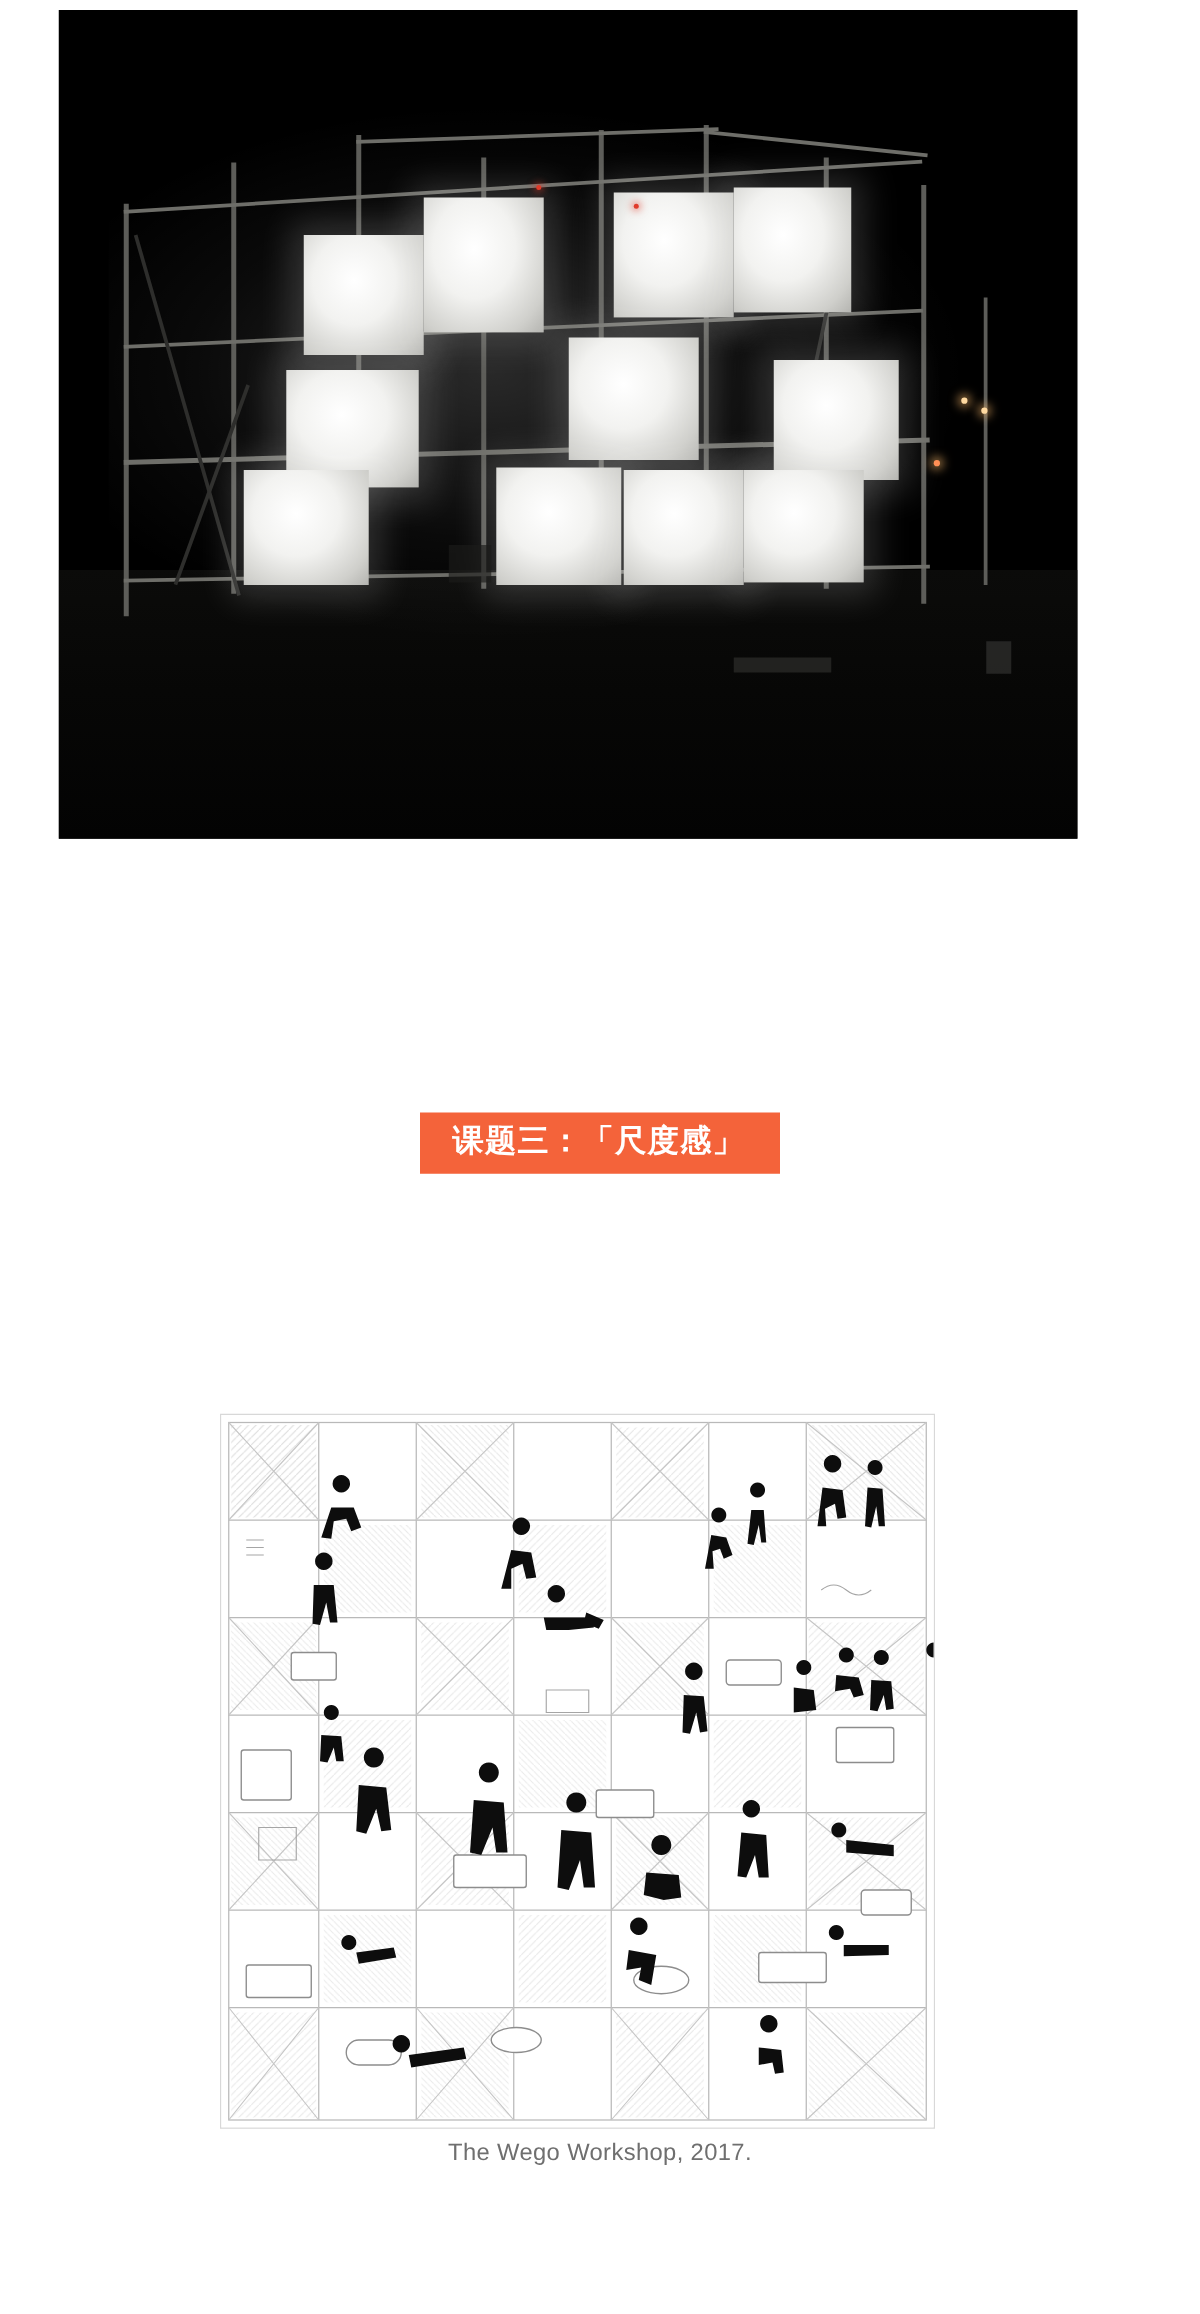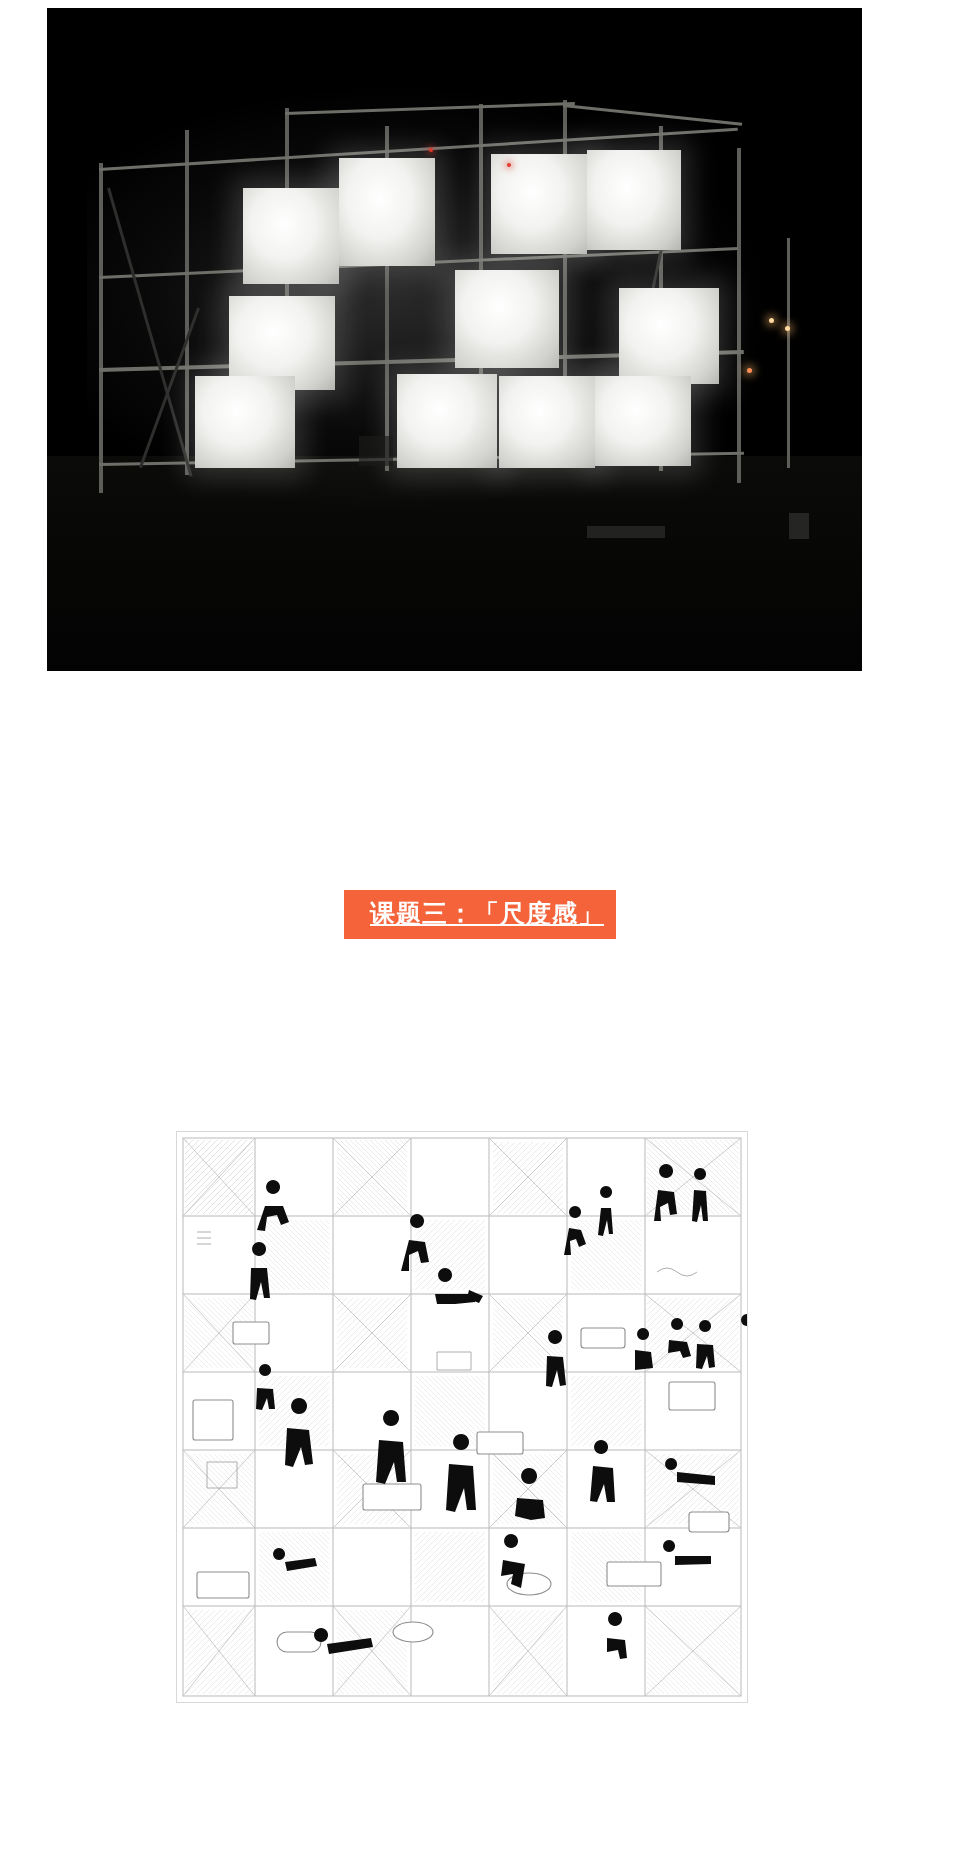--- a/index.html
+++ b/index.html
@@ -92,23 +92,22 @@
     width: 960px;
     text-align: center;
   }
   .banner {
     display: inline-block;
     background: #f4633a;
     color: #ffffff;
     font-size: 25px;
     font-weight: bold;
     letter-spacing: 1px;
-    padding: 9px 12px 11px 26px;
+    padding: 9px 28px 11px 26px;
     line-height: 1.15;
-    text-decoration: underline;
   }
 
   
   .body-text {
     position: absolute;
     left: 47px;
     top: 1000px;
     width: 866px;
     font-size: 23.5px;
     line-height: 54px;
@@ -332,14 +331,15 @@
 
       <g stroke="#a5a5a5" stroke-width="0.9" fill="none">
         <path d="M20 100 l14 0 M20 106 l14 0 M20 112 l14 0"></path>
         <path d="M480 140 q10 -8 20 0 q10 8 20 0"></path>
         <path d="M30 330 l30 0 l0 26 l-30 0 Z"></path>
         <path d="M260 220 l34 0 l0 18 l-34 0 Z"></path>
       </g>
     </svg>
   </div>
 
+  <div class="caption">The Wego Workshop, 2017.</div>
 
 </div>
 
 </body></html>

